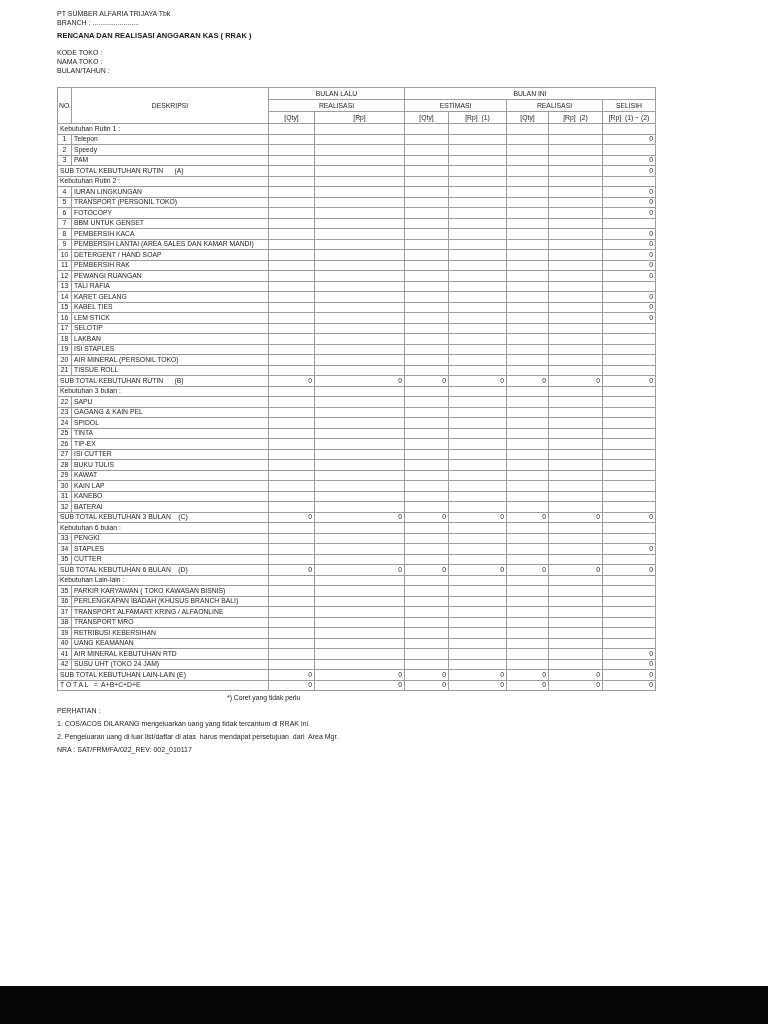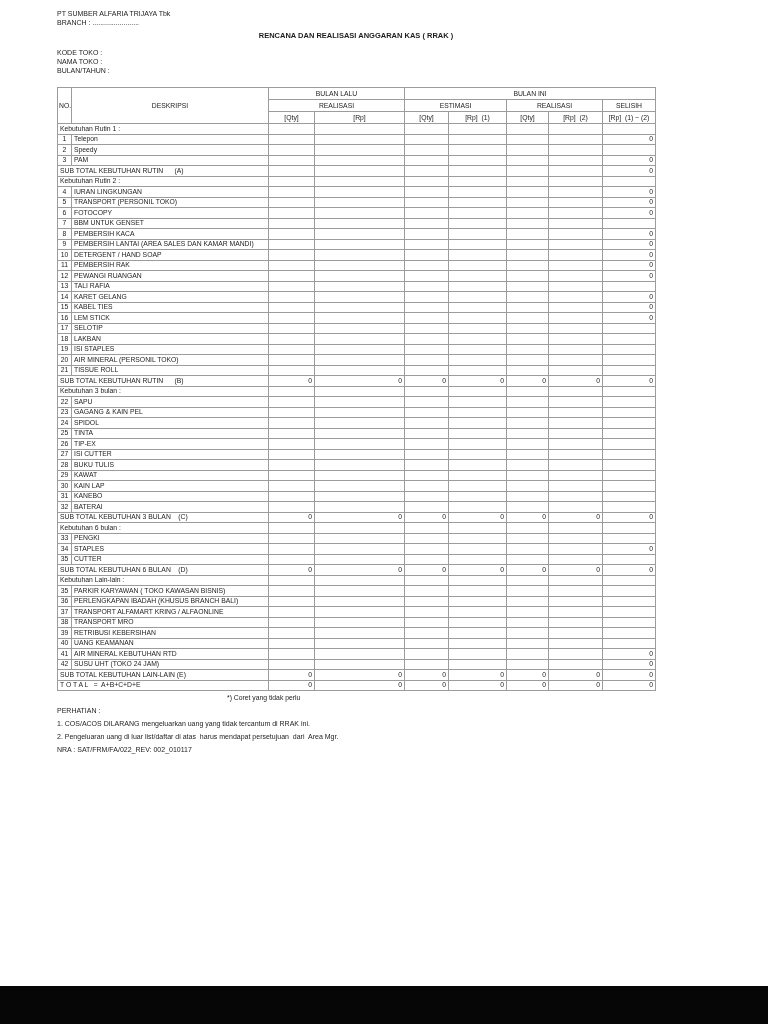--- a/index.html
+++ b/index.html
@@ -3,21 +3,21 @@
 <meta charset="utf-8">
 <style>
   html, body { margin:0; padding:0; }
   body {
     width:768px; height:1024px; position:relative; overflow:hidden;
     background:#ffffff; font-family:"Liberation Sans", sans-serif; color:#1c1c1c;
   }
   .content { position:absolute; left:57px; top:9px; width:598px; }
   .line { font-size:7px; line-height:9px; white-space:pre; }
   .branch { margin-bottom:0; }
-  .doc-title { font-size:7.5px; font-weight:bold; text-align:center; margin:4px 0 8px; white-space:pre; }
+  .doc-title { font-size:7.5px; font-weight:bold; margin:4px 0 8px; white-space:pre; }
   table { border-collapse:collapse; table-layout:fixed; width:598px; margin-top:12px; }
   th, td {
     border:1px solid #9c9c9c; font-size:6.8px; line-height:8px;
     padding:0 2px; font-weight:normal; overflow:hidden; white-space:pre;
     height:9.5px;
   }
   thead th { text-align:center; height:11px; padding:0 1px; }
   td.no-cell { text-align:center; padding:0; }
   td.desc-cell { text-align:left; }
   td.num-cell { text-align:right; }

